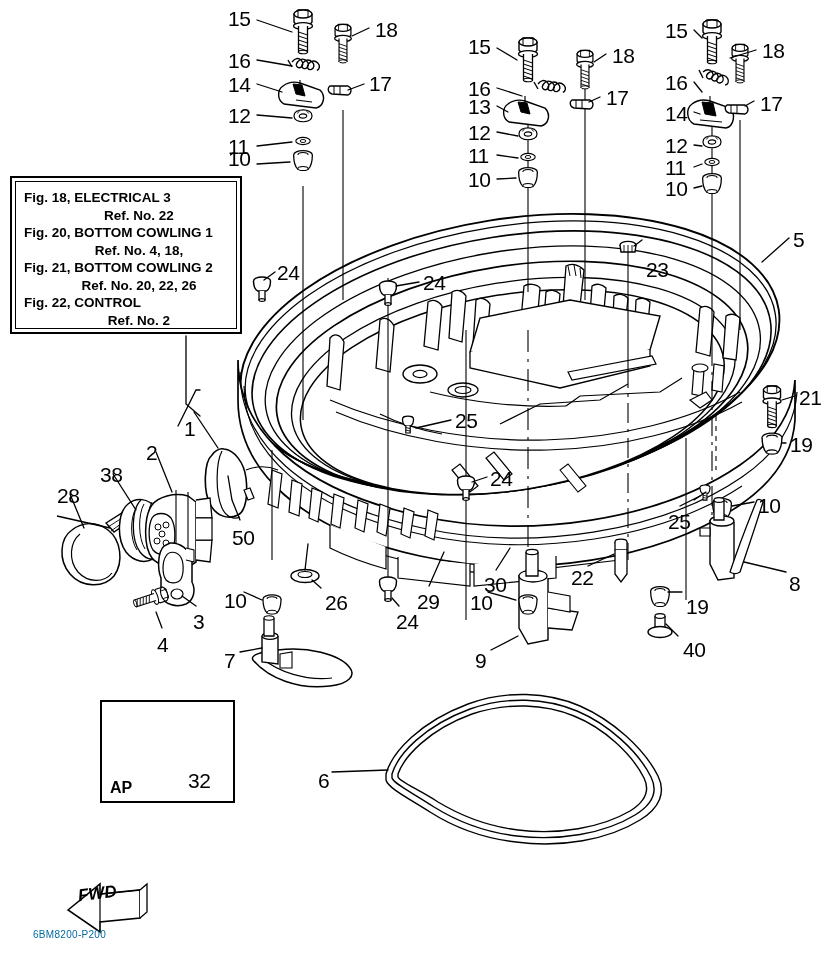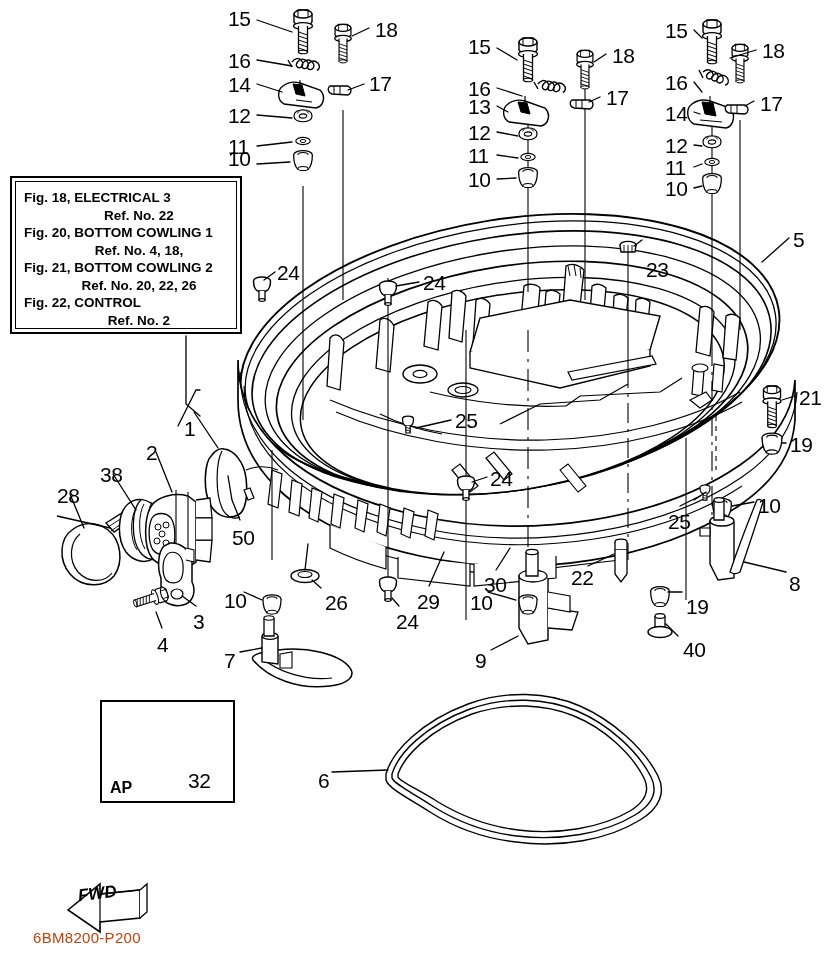--- a/index.html
+++ b/index.html
@@ -100,22 +100,22 @@
     color: #000;
     transform: rotate(-7deg);
     letter-spacing: 0px;
   }
   
   #partnum {
     position: absolute;
     left: 33px;
     top: 929px;
     font-family: "Liberation Sans", sans-serif;
-    font-size: 15px;
-    color: #c2410c;
+    font-size: 10px;
+    color: #0369a1;
     letter-spacing: 0.3px;
   }
 </style>
 </head>
 <body>
 
 <div id="sheet">
 
   <svg id="art" viewBox="0 0 831 962" xmlns="http://www.w3.org/2000/svg">
     <defs>

